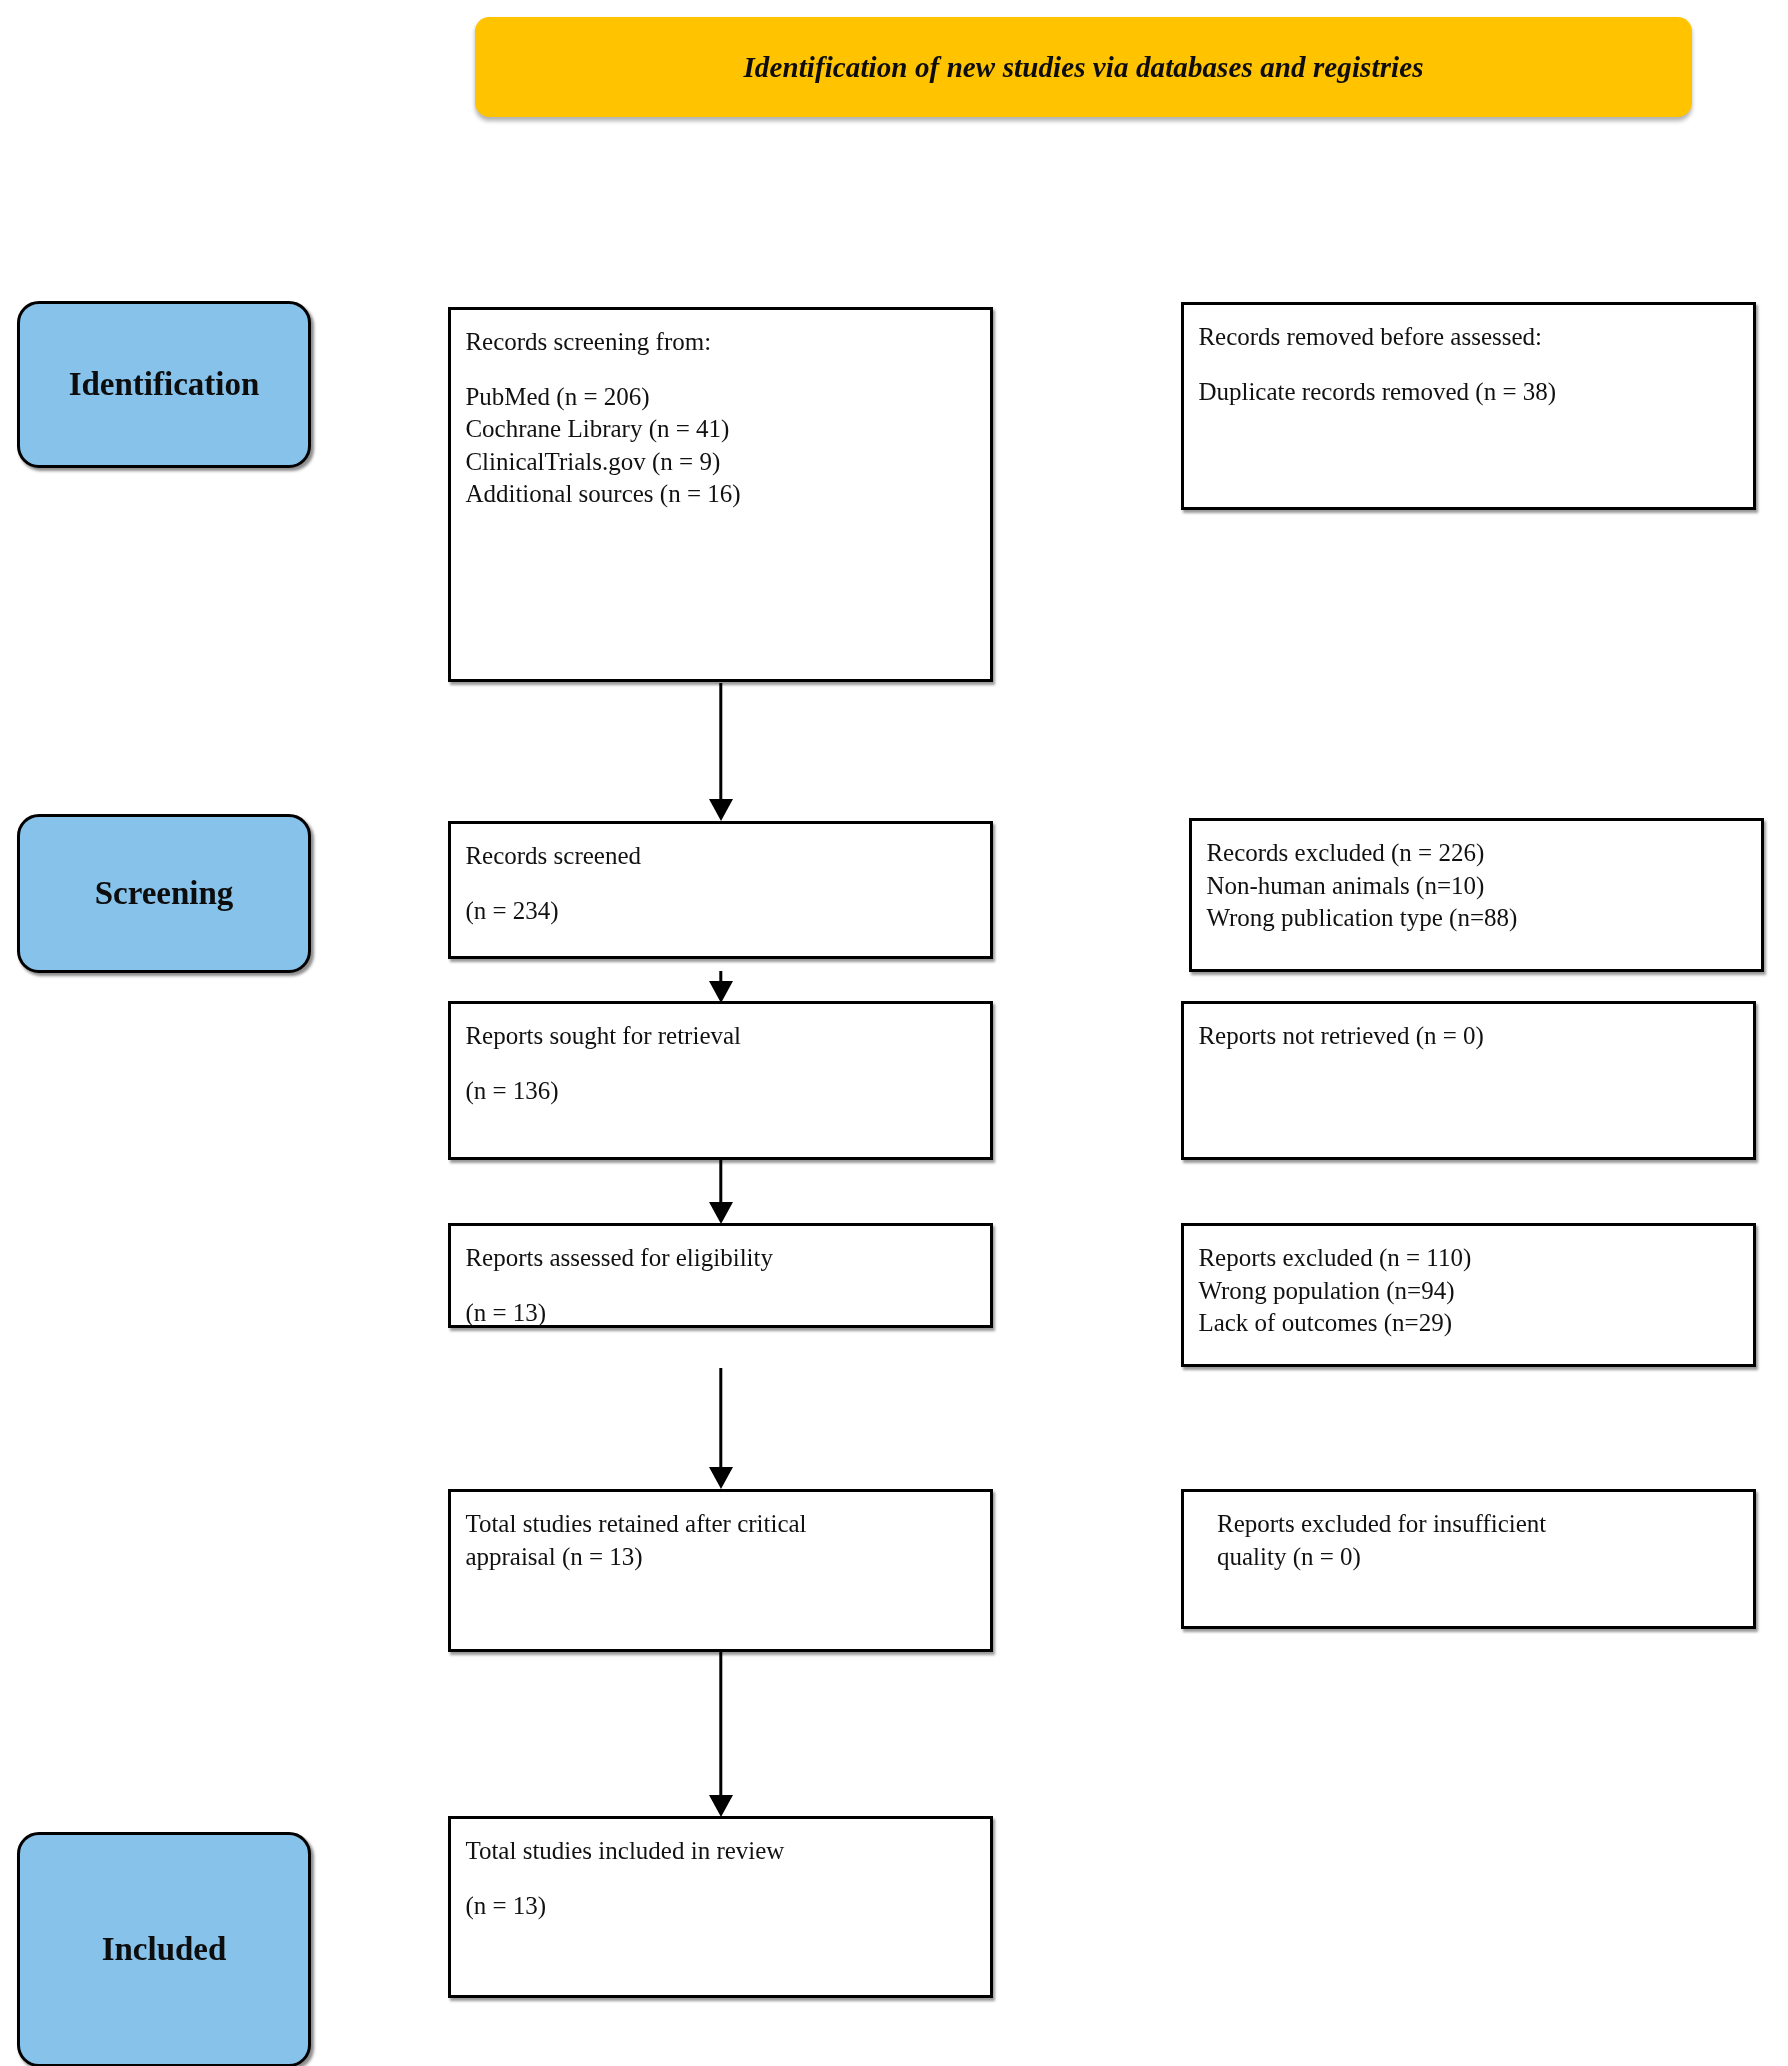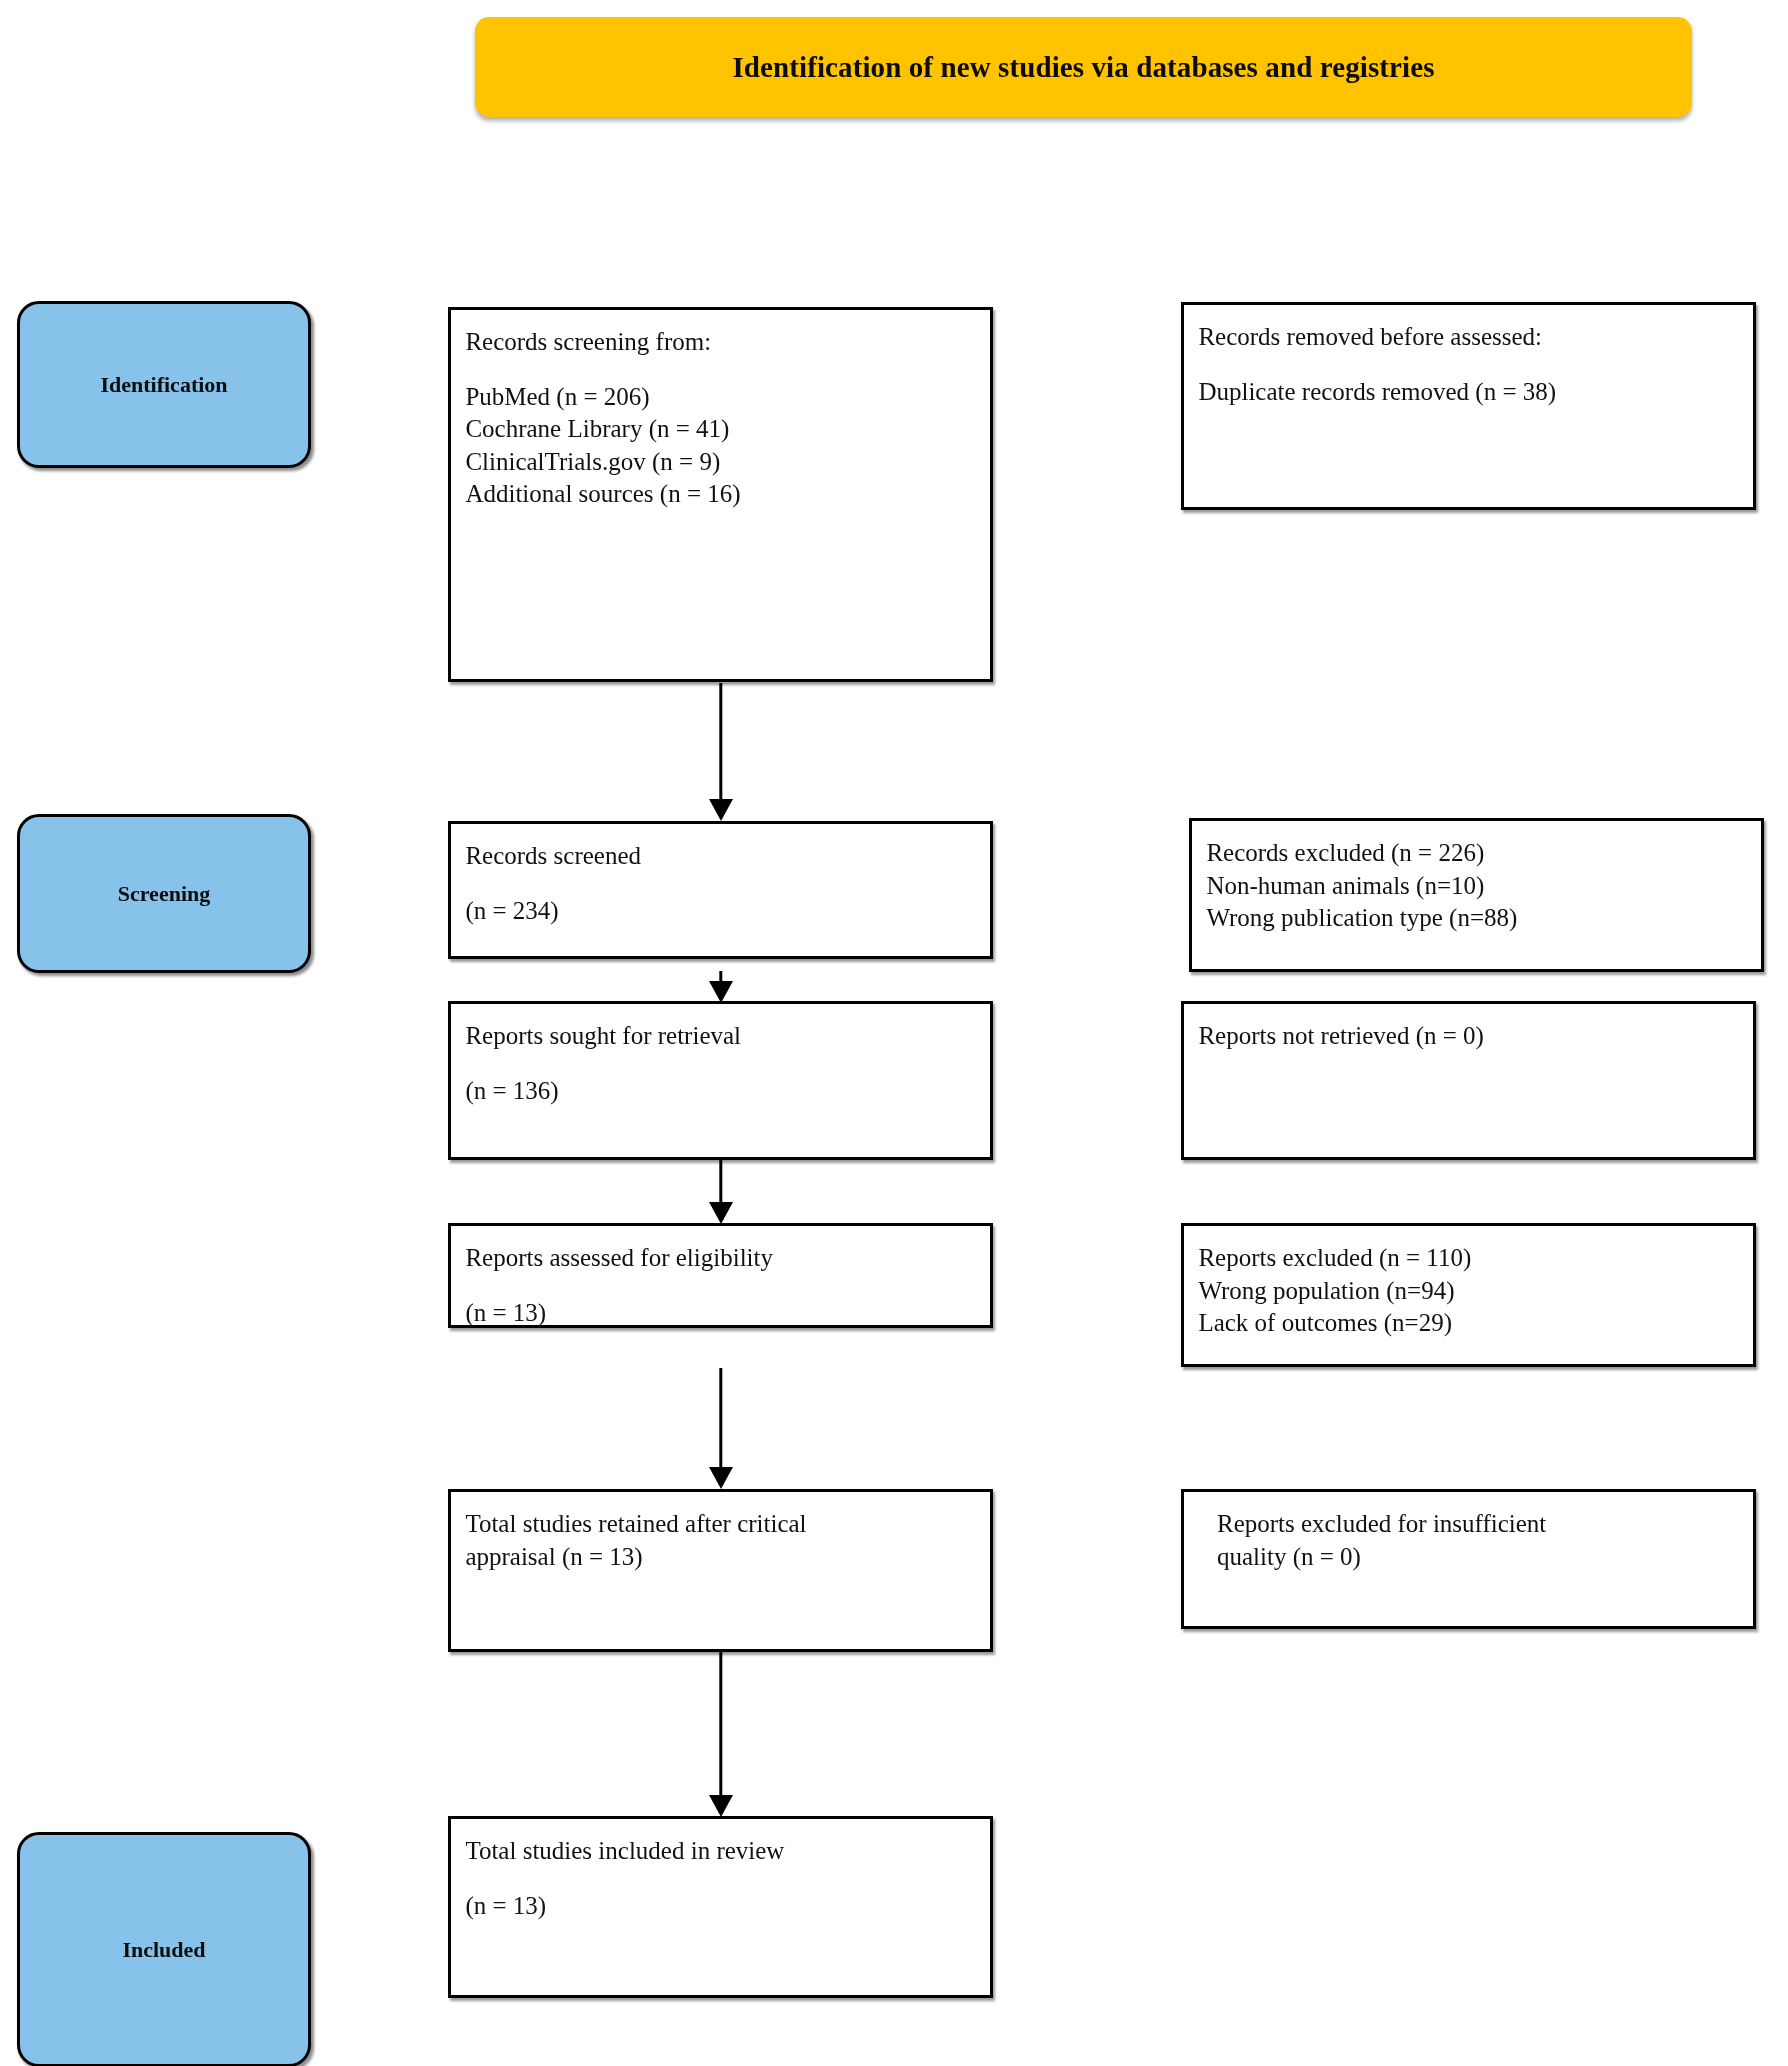--- a/index.html
+++ b/index.html
@@ -22,20 +22,21 @@
     left: 475px;
     top: 17px;
     width: 1217px;
     height: 100px;
     background: #FFC300;
     border-radius: 14.4px;
     box-shadow: 0 3.4px 4.2px rgba(0,0,0,0.30);
     display: flex;
     align-items: center;
     justify-content: center;
+    font-style: italic;
   }
   .banner-text {
     font-size: 29px;
     font-weight: bold;
     color: #0d0d0d;
     letter-spacing: 0.1px;
     text-align: center;
   }
 
   
@@ -43,21 +44,21 @@
     position: absolute;
     background: #86C2EA;
     border: 3.8px solid #000000;
     border-radius: 22px;
     box-shadow: 2.1px 3px 3px rgba(0,0,0,0.45);
     display: flex;
     align-items: center;
     justify-content: center;
   }
   .stage-text {
-    font-size: 22px;
+    font-size: 33px;
     font-weight: bold;
     color: #0d0d0d;
     text-align: center;
   }
 
   
   .box {
     position: absolute;
     background: #ffffff;
     border: 3.4px solid #000000;

